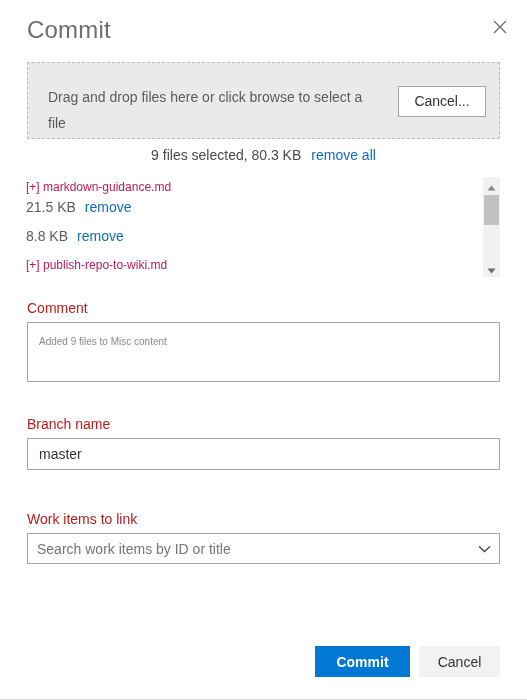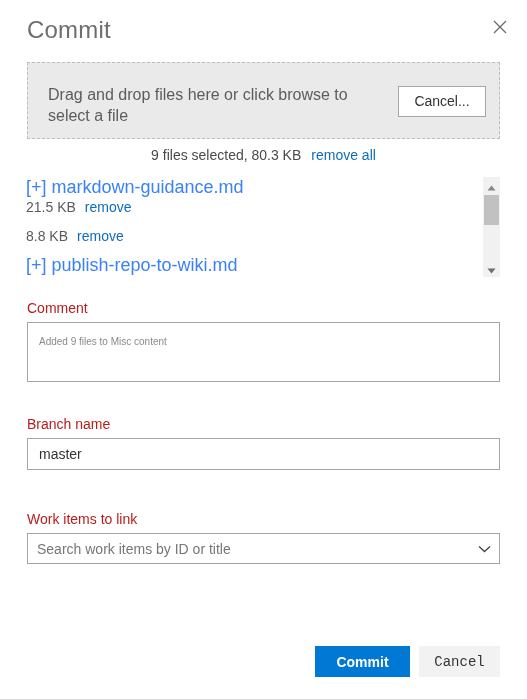--- a/index.html
+++ b/index.html
@@ -68,23 +68,23 @@
     background: #eaeaea;
     border: 1px dashed #bdbdbd;
     display: flex;
     align-items: center;
   }
   #drop-zone-text {
     position: absolute;
     left: 20px;
     top: 21px;
     width: 325px;
-    font-size: 16px;
+    font-size: 14px;
     color: #5c5c5c;
-    line-height: 21px;
+    line-height: 26px;
   }
   #browse-button {
     position: absolute;
     right: 13px;
     top: 23px;
     width: 88px;
     height: 31px;
     box-sizing: border-box;
     background: #ffffff;
     border: 1px solid #a6a6a6;
@@ -130,22 +130,22 @@
     width: 463px;
     height: 100px;
     overflow: hidden;
     padding-left: 6px;
     box-sizing: border-box;
   }
   .file-item {
     margin-bottom: 9px;
   }
   .file-name {
-    font-size: 18px;
-    color: #3b82f6;
+    font-size: 12px;
+    color: #be185d;
     line-height: 20px;
   }
   .file-meta {
     font-size: 14px;
     color: #5c5c5c;
     line-height: 20px;
   }
   .file-remove {
     color: #0f6cbd;
     margin-left: 9px;
@@ -291,21 +291,21 @@
   }
   #cancel-button {
     position: absolute;
     left: 419px;
     top: 16px;
     width: 81px;
     height: 31px;
     background: #f2f2f2;
     color: #333333;
     border: none;
-    font-family: Liberation Mono, monospace;
+    font-family: Liberation Sans, sans-serif;
     font-size: 14px;
     cursor: pointer;
     padding: 0;
   }
 </style>
 </head>
 <body>
 
 <div id="dialog">
 

